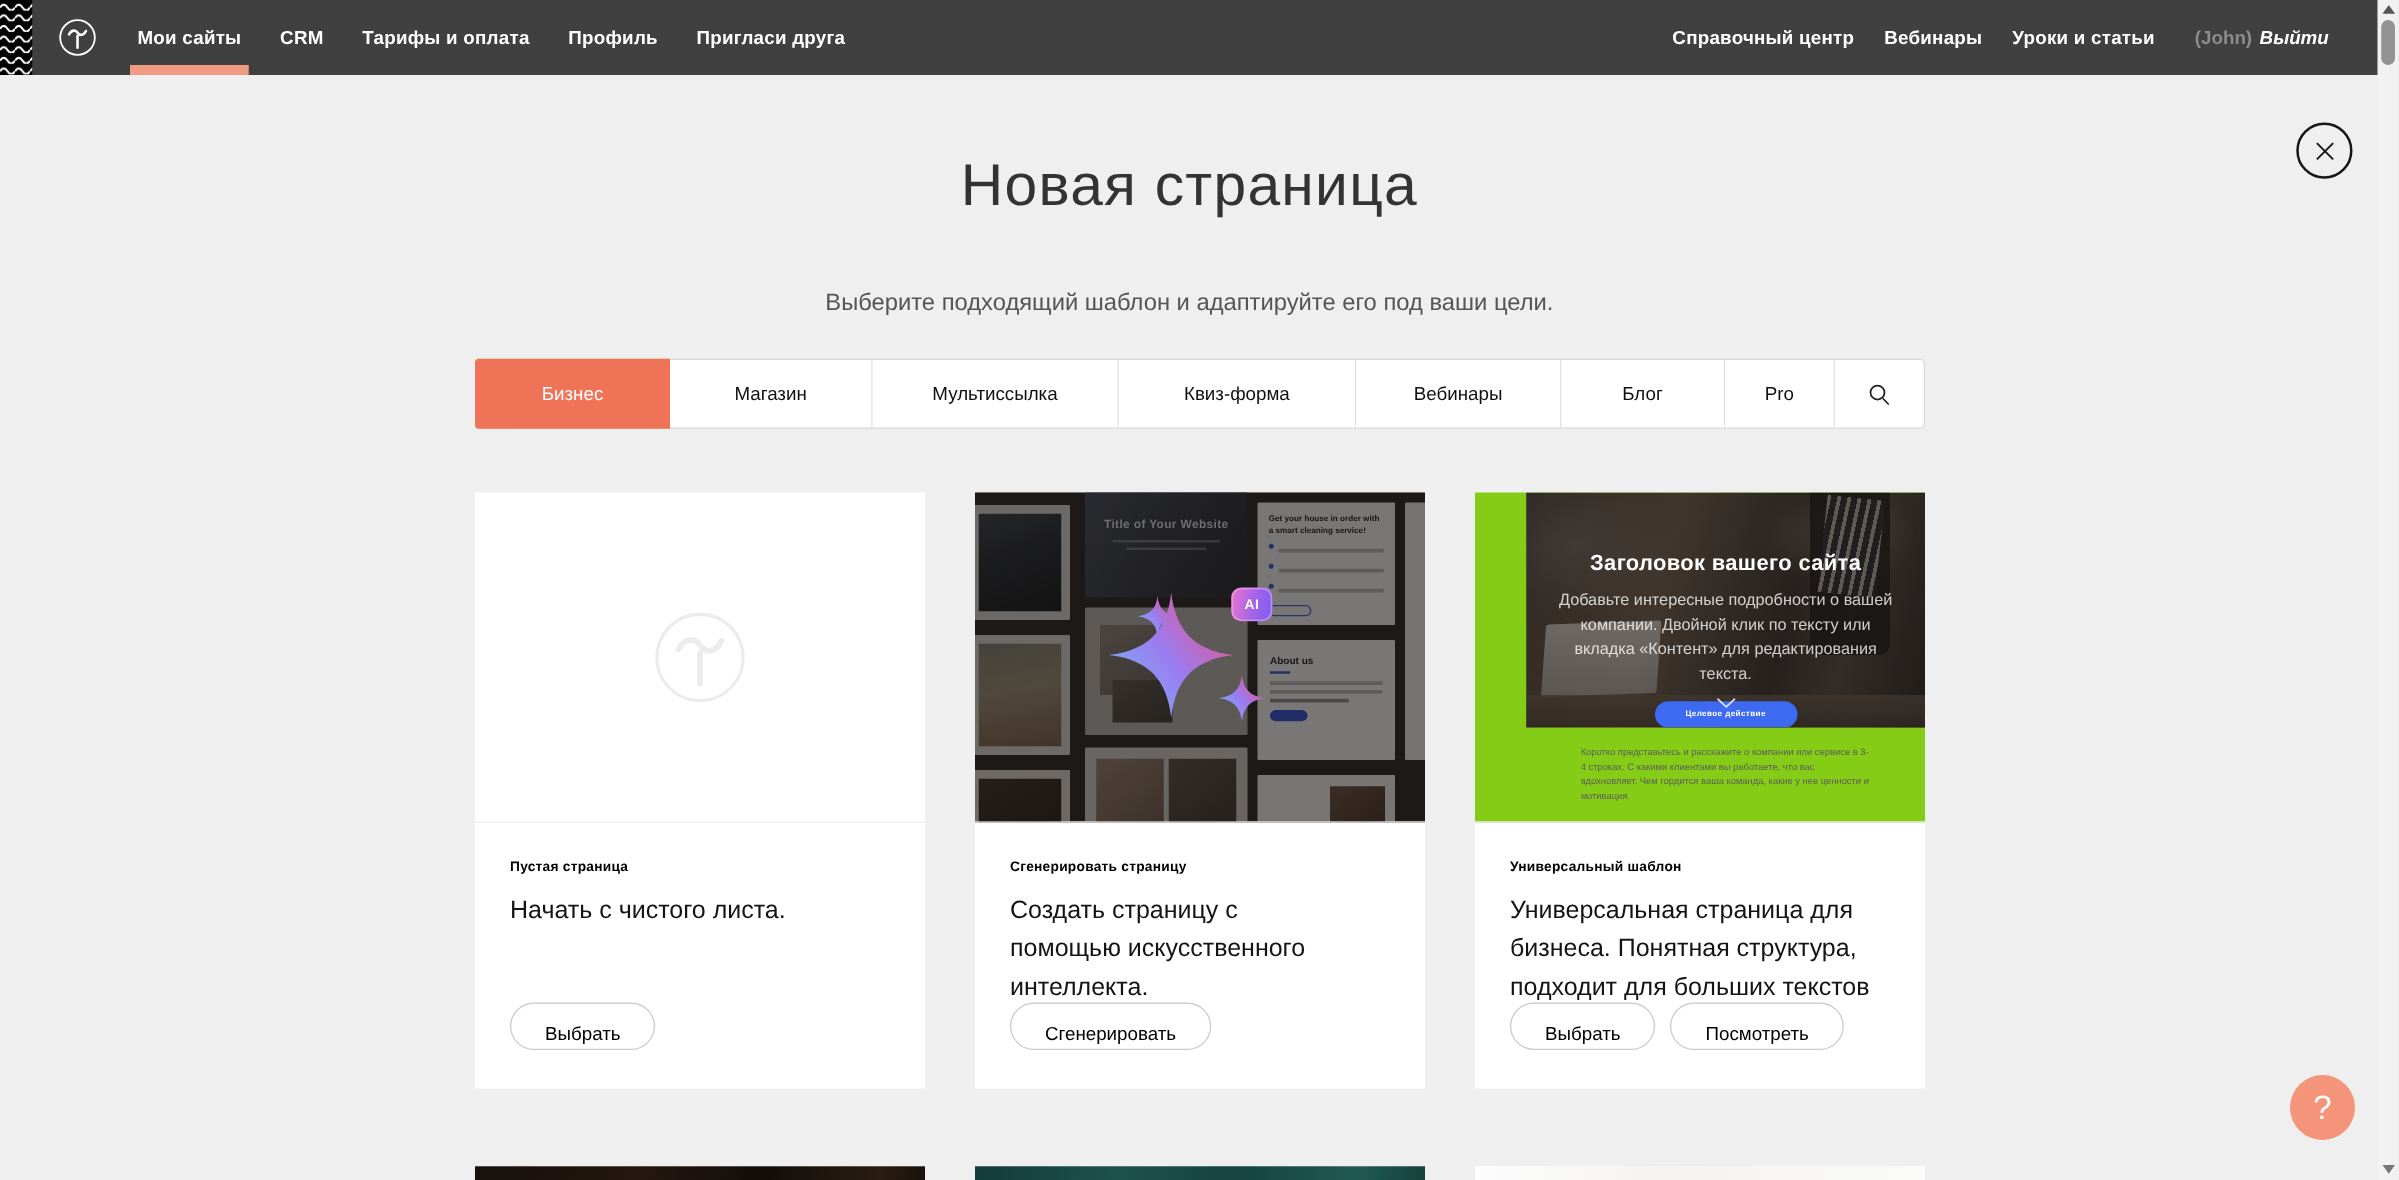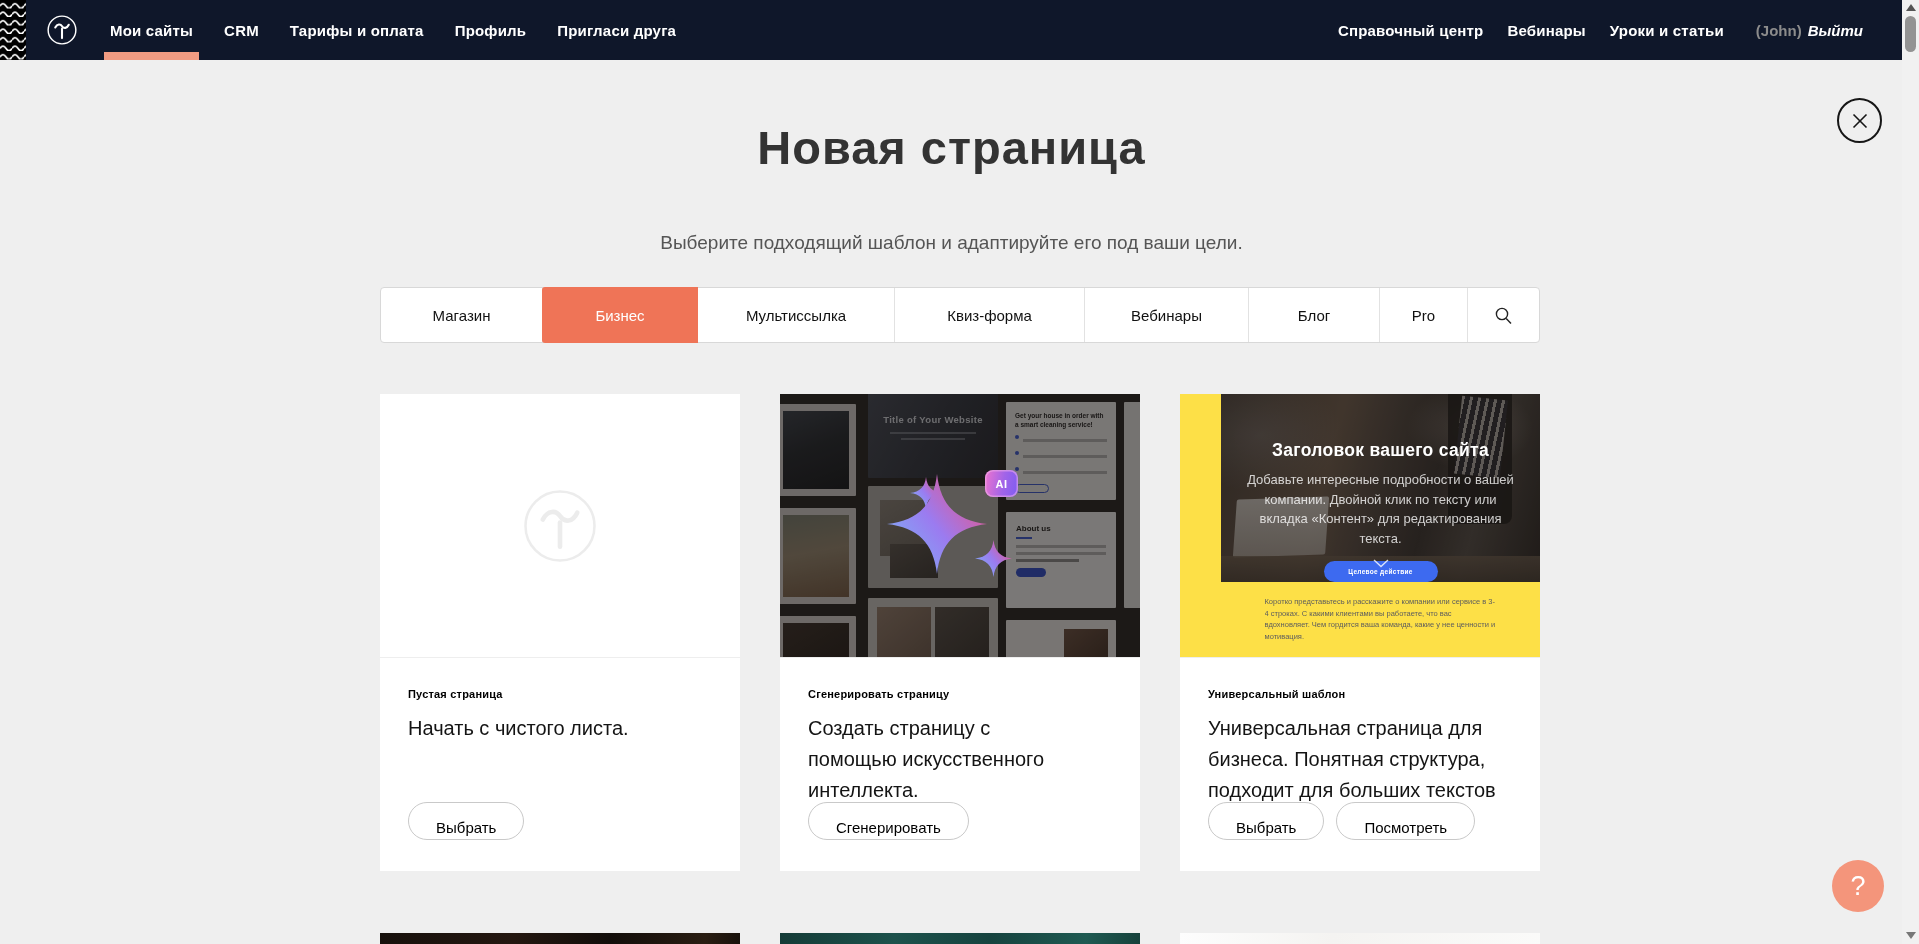--- a/index.html
+++ b/index.html
@@ -1,21 +1,21 @@
 <!DOCTYPE html>
 <html><head>
 <meta charset="utf-8">
 <style>
   * { margin:0; padding:0; box-sizing:border-box; }
   html,body { background:#e4e4e4; }
   body { font-family:"Liberation Sans", sans-serif; }
   .screen { position:relative; width:1919px; height:944px; background:#efefef; overflow:hidden; }
 
   
-  .topnav { position:absolute; top:0; left:0; width:1903px; height:60px; background:#0f172a; display:flex; align-items:stretch; z-index:20; }
+  .topnav { position:absolute; top:0; left:0; width:1903px; height:60px; background:#404040; display:flex; align-items:stretch; z-index:20; }
   .zigzag { width:26px; height:60px; flex:0 0 26px; cursor:grab; }
   .brand { display:flex; align-items:center; padding:0 0 0 18px; cursor:pointer; }
   .nav-left { display:flex; align-items:stretch; margin-left:30px; }
   .nav-item { position:relative; display:flex; align-items:center; color:#fff; font-size:15px; font-weight:700; letter-spacing:.2px; margin-right:31px; cursor:pointer; white-space:nowrap; }
   .nav-item.active::after { content:""; position:absolute; left:-6px; right:-6px; bottom:0; height:8px; background:#f09b82; }
   .nav-right { display:flex; align-items:center; margin-left:auto; padding-right:40px; }
   .nav-right .nav-item { margin-right:0; margin-left:24px; }
   .user-exit { display:flex; align-items:center; margin-left:32px; font-size:15px; font-weight:700; white-space:nowrap; }
   .user-name { color:#8c8c8c; margin-right:6px; cursor:default; }
   .logout { color:#fff; cursor:pointer;font-style:italic; }
@@ -23,21 +23,21 @@
   
   .scrollbar { position:absolute; top:0; right:0; width:17px; height:944px; background:#f1f1f1; z-index:40; }
   .sb-arrow { position:absolute; left:0; width:17px; height:14px; display:flex; align-items:center; justify-content:center; cursor:pointer; }
   .sb-arrow.up { top:0; } .sb-arrow.down { bottom:2px; }
   .tri-up { width:0; height:0; border-left:5px solid transparent; border-right:5px solid transparent; border-bottom:7px solid #555; }
   .tri-down { width:0; height:0; border-left:5px solid transparent; border-right:5px solid transparent; border-top:7px solid #777; }
   .sb-thumb { position:absolute; top:16px; left:3px; width:11px; height:36px; border-radius:6px; background:#939393; cursor:pointer; }
 
   
   .close-btn { position:absolute; top:98px; left:1837px; width:45px; height:45px; border-radius:50%; border:2px solid #161616; background:transparent; display:flex; align-items:center; justify-content:center; cursor:pointer; z-index:30; }
-  .page-title { position:absolute; top:120px; left:0; width:1903px; text-align:center; font-size:47px; font-weight:700; color:#333; letter-spacing:1px; }
+  .page-title { position:absolute; top:120px; left:0; width:1903px; text-align:center; font-size:47px; font-weight:400; color:#333; letter-spacing:1px; }
   .page-subtitle { position:absolute; top:232px; left:0; width:1903px; text-align:center; font-size:19px; font-weight:400; color:#555; }
 
   
   .tabs { position:absolute; top:287px; left:380px; width:1160px; height:56px; display:flex; background:#fff; border:1px solid #d8d8d8; border-radius:4px; }
   .tab { display:flex; align-items:center; justify-content:center; font-size:15px; color:#111; border-right:1px solid #e2e2e2; cursor:pointer; }
   .tab:last-child { border-right:none; }
   .tab.active { background:#ef7457; color:#fff; margin:-1px 0 -1px -1px; border:none; border-radius:3px 0 0 3px; }
   .tab-search { display:flex; align-items:center; justify-content:center; cursor:pointer; }
 
   
@@ -64,21 +64,21 @@
   .bar.dark { background:#8f8f8f; }
   .dot-row { display:flex; align-items:flex-start; margin:5px 0; }
   .dot { width:4px; height:4px; border-radius:50%; background:#3c5bd7; margin:0 4px 0 0; flex:0 0 4px; }
   .mini-btn { width:34px; height:9px; border:1px solid #3c5bd7; border-radius:5px; margin-top:6px; }
   .mini-btn.solid { background:#2f4fd0; border:none; width:30px; }
   .collage-dim { position:absolute; inset:0; background:rgba(20,17,15,.55); }
   .ai-badge { position:absolute; left:205px; top:76px; width:33px; height:27px; border-radius:8px; background:linear-gradient(100deg,#ee74cf 0%,#a164e8 55%,#7e5cf2 100%); box-shadow:0 0 0 1.5px rgba(244,176,235,.55) inset; display:flex; align-items:center; justify-content:center; color:#fff; font-size:11px; font-weight:700; letter-spacing:.5px; }
   .sparkles { position:absolute; left:75px; top:43px; }
 
   
-  .preview-uni { background:#fde047;padding-left:41px; }
+  .preview-uni { background:#84cc16;padding-left:41px; }
   .uni-hero { position:relative; height:188px; overflow:hidden;
     background:
       radial-gradient(90px 60px at 78% 18%, rgba(190,180,168,.35), rgba(0,0,0,0) 70%),
       radial-gradient(120px 80px at 12% 22%, rgba(150,148,150,.30), rgba(0,0,0,0) 70%),
       linear-gradient(105deg,#4a413a 0%,#5d4f43 20%,#6b5a4b 34%,#4e453e 50%,#3a3430 64%,#504a44 78%,#2c2825 100%); }
   .uni-person { position:absolute; top:0; right:28px; width:64px; height:130px; background:#201d1b; opacity:.85; border-radius:0 0 8px 8px; }
   .uni-shirt { position:absolute; top:4px; right:36px; width:46px; height:78px; transform:rotate(6deg); opacity:.7;
     background:repeating-linear-gradient(96deg,#d8d3cc 0 3px,#33333a 3px 8px); }
   .uni-laptop { position:absolute; left:14px; bottom:26px; width:92px; height:58px; transform:skewX(-6deg) rotate(-2deg); background:linear-gradient(#d8d5d0,#aFA9A1); opacity:.8; border-radius:2px; }
   .uni-desk { position:absolute; left:0; bottom:0; width:100%; height:26px; background:linear-gradient(#6a5c4d,#4c4238); opacity:.8; }
@@ -145,22 +145,22 @@
     <svg width="18" height="18" viewBox="0 0 18 18">
       <line x1="2.5" y1="2.5" x2="15.5" y2="15.5" stroke="#161616" stroke-width="1.6"></line>
       <line x1="15.5" y1="2.5" x2="2.5" y2="15.5" stroke="#161616" stroke-width="1.6"></line>
     </svg>
   </button>
 
   <h1 class="page-title">Новая страница</h1>
   <p class="page-subtitle">Выберите подходящий шаблон и адаптируйте его под ваши цели.</p>
 
   <div class="tabs">
+    <div class="tab active" style="width:156px">Бизнес</div>
     <div class="tab" style="width:162px">Магазин</div>
-    <div class="tab active" style="width:156px">Бизнес</div>
     <div class="tab" style="width:197px">Мультиссылка</div>
     <div class="tab" style="width:190px">Квиз-форма</div>
     <div class="tab" style="width:164px">Вебинары</div>
     <div class="tab" style="width:131px">Блог</div>
     <div class="tab" style="width:88px">Pro</div>
     <div class="tab tab-search" style="flex:1">
       <svg width="19" height="19" viewBox="0 0 19 19">
         <circle cx="8" cy="8" r="5.6" fill="none" stroke="#222" stroke-width="1.4"></circle>
         <line x1="12.2" y1="12.6" x2="17" y2="17.6" stroke="#222" stroke-width="1.4"></line>
       </svg>

